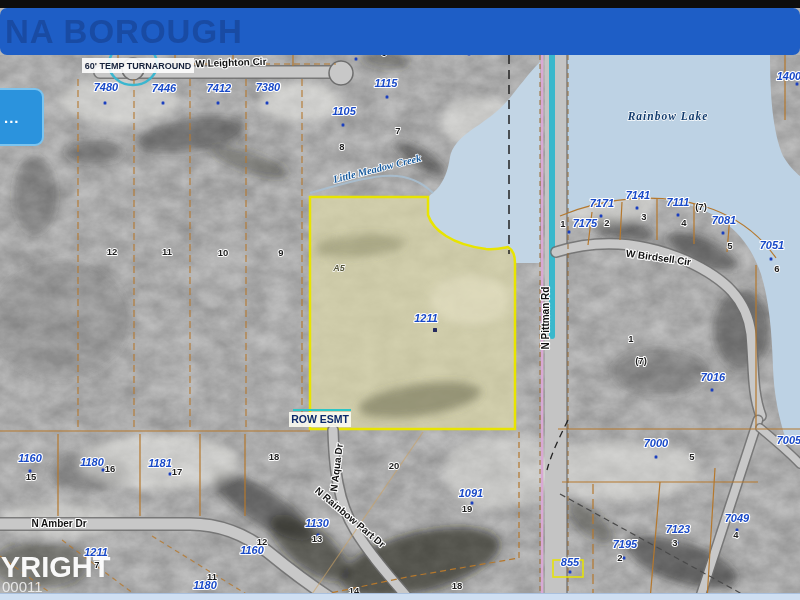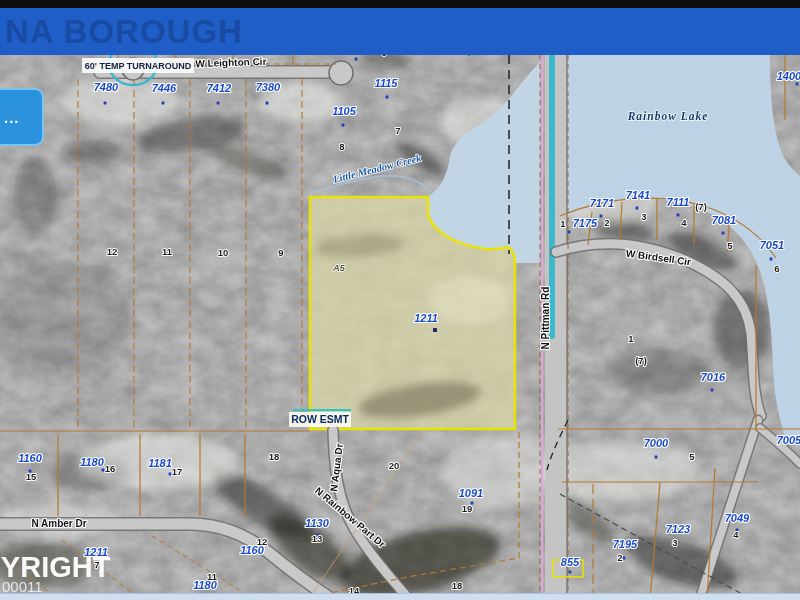--- a/index.html
+++ b/index.html
@@ -1,20 +1,20 @@
 <!DOCTYPE html>
 <html><head>
 <meta charset="utf-8">
 <style>
   html,body{margin:0;padding:0;background:#222;}
   .screen{position:relative;width:800px;height:600px;overflow:hidden;background:#b6b6b6;
           font-family:"Liberation Sans",sans-serif;}
   .top-strip{position:absolute;left:0;top:0;width:800px;height:8px;background:#0d0d0d;z-index:6;}
   .banner{position:absolute;left:0;top:8px;width:800px;height:47px;background:#1e5ec6;z-index:6;
-          overflow:hidden;display:flex;align-items:center;}
+          overflow:hidden;display:flex;align-items:center;border-radius:7px;}
   .banner-title{color:#1a4aa2;opacity:.95;font-weight:bold;font-size:33px;letter-spacing:1px;
           margin-left:5px;white-space:nowrap;}
   .more-button{position:absolute;left:0;top:88px;width:44px;height:58px;background:#2b93dd;
           border:2px solid #7cc4ef;border-left:none;border-radius:0 9px 9px 0;z-index:7;
           color:#fff;font-weight:bold;font-size:15px;display:flex;align-items:center;
           padding-left:4px;box-sizing:border-box;letter-spacing:1px;cursor:pointer;}
   .copyright{position:absolute;left:-62px;top:551px;z-index:5;color:#ffffff;font-weight:bold;
           font-size:29px;letter-spacing:0;opacity:.95;white-space:nowrap;pointer-events:none;}
   .copyright-sub{position:absolute;left:2px;top:578px;z-index:5;color:#f0f0f0;font-size:15px;
           opacity:.9;pointer-events:none;}

